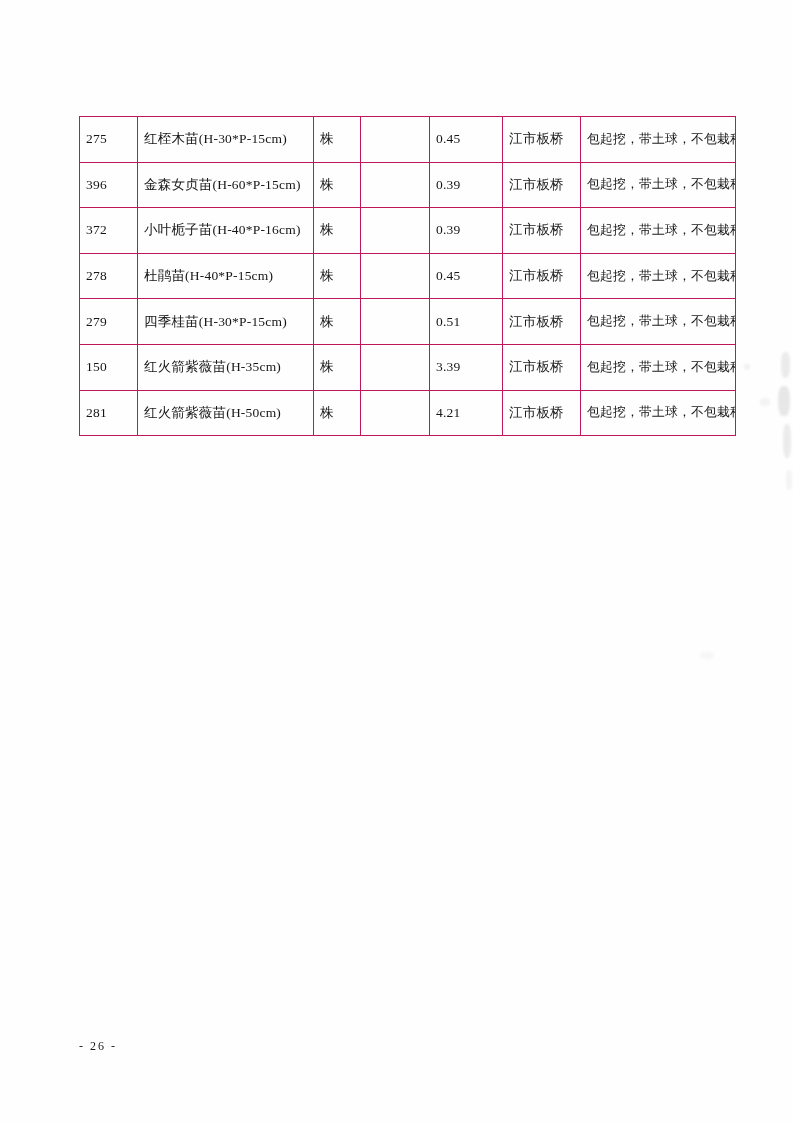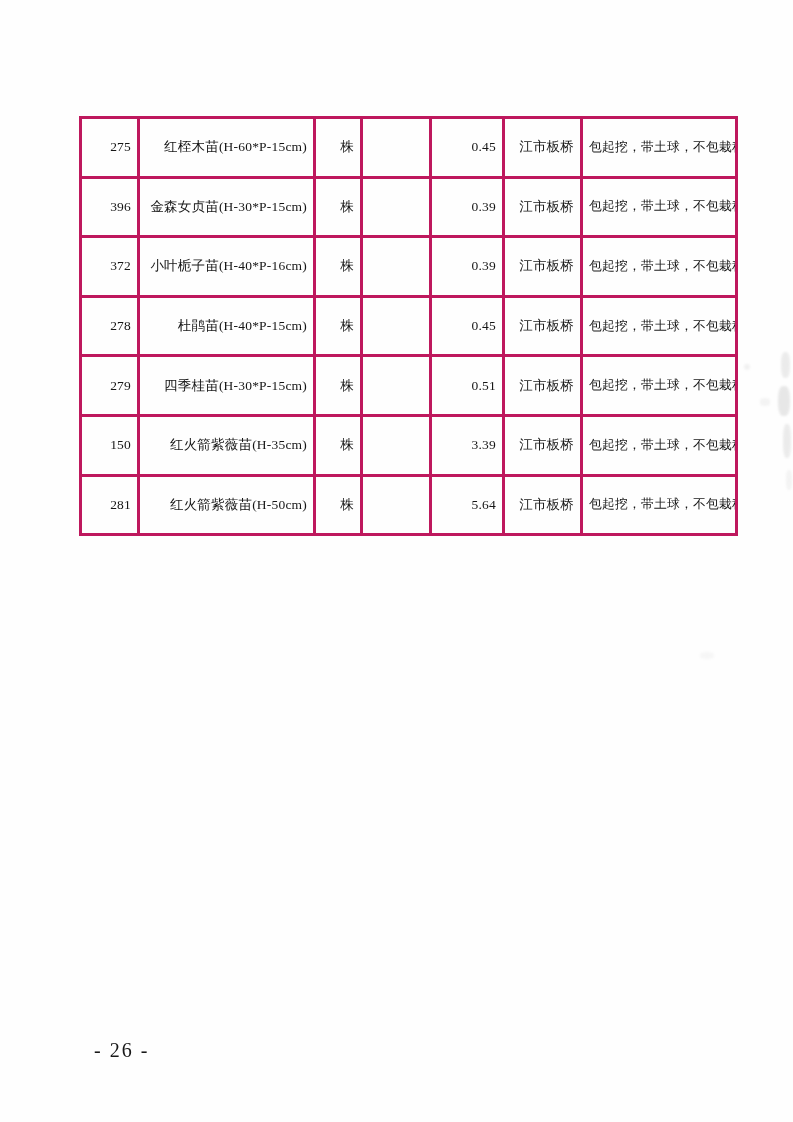--- a/index.html
+++ b/index.html
@@ -24,24 +24,24 @@
     position: absolute;
     left: 79px;
     top: 116px;
     width: 656px;
     border-collapse: collapse;
     table-layout: fixed;
     font-size: 13.5px;
     color: #161616;
   }
   table.price-table td {
-    border: 3px solid #be185d;
+    border: 1px solid #be185d;
     height: 32.6px;
-    padding: 12px 6px;
-    text-align: right;
+    padding: 6px 6px;
+    text-align: left;
     vertical-align: middle;
     white-space: nowrap;
     overflow: hidden;
     letter-spacing: 0.2px;
   }
   table.price-table {
     border: 1.5px solid #222222;
   }
   td.cell-name {
     text-align: left;
@@ -52,23 +52,23 @@
     padding-left: 11px;
     font-size: 12.8px;
     letter-spacing: -0.3px;
   }
   td.cell-price {
     letter-spacing: 1px;
     margin-top: 17px;
   }
   .page-footer {
     position: absolute;
-    left: 94px;
+    left: 79px;
     top: 1039px;
-    font-size: 20px;
+    font-size: 12px;
     letter-spacing: 2px;
     color: #181818;
   }
   
   .scan-noise {
     position: absolute;
     background: #9a9a9a;
     opacity: 0.18;
     border-radius: 40%;
     filter: blur(1px);
@@ -92,30 +92,30 @@
       <col style="width:176px">
       <col style="width:47px">
       <col style="width:69px">
       <col style="width:73px">
       <col style="width:78px">
       <col style="width:155px">
     </colgroup>
     <tbody>
       <tr>
         <td>275</td>
-        <td class="cell-name">红桎木苗(H-60*P-15cm)</td>
+        <td class="cell-name">红桎木苗(H-30*P-15cm)</td>
         <td>株</td>
         <td></td>
         <td class="cell-price">0.45</td>
         <td>江市板桥</td>
         <td class="cell-note">包起挖，带土球，不包栽种</td>
       </tr>
       <tr>
         <td>396</td>
-        <td class="cell-name">金森女贞苗(H-30*P-15cm)</td>
+        <td class="cell-name">金森女贞苗(H-60*P-15cm)</td>
         <td>株</td>
         <td></td>
         <td class="cell-price">0.39</td>
         <td>江市板桥</td>
         <td class="cell-note">包起挖，带土球，不包栽种</td>
       </tr>
       <tr>
         <td>372</td>
         <td class="cell-name">小叶栀子苗(H-40*P-16cm)</td>
         <td>株</td>
@@ -149,21 +149,21 @@
         <td></td>
         <td class="cell-price">3.39</td>
         <td>江市板桥</td>
         <td class="cell-note">包起挖，带土球，不包栽种</td>
       </tr>
       <tr>
         <td>281</td>
         <td class="cell-name">红火箭紫薇苗(H-50cm)</td>
         <td>株</td>
         <td></td>
-        <td class="cell-price">5.64</td>
+        <td class="cell-price">4.21</td>
         <td>江市板桥</td>
         <td class="cell-note">包起挖，带土球，不包栽种</td>
       </tr>
     </tbody>
   </table>
 
   <div class="page-footer">- 26 -</div>
 
   <div class="scan-noise n1"></div>
   <div class="scan-noise n2"></div>

